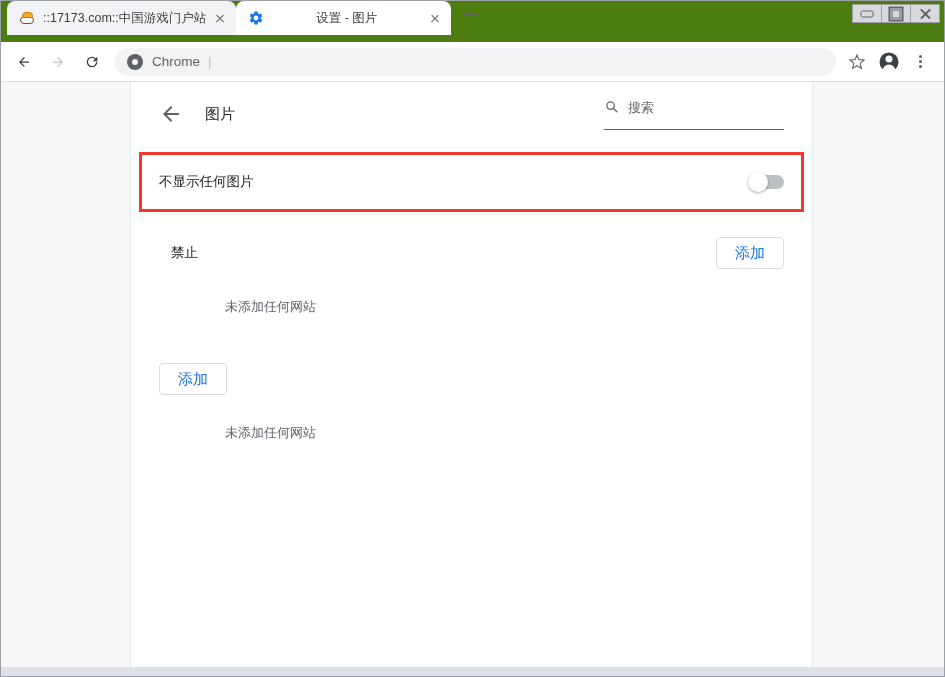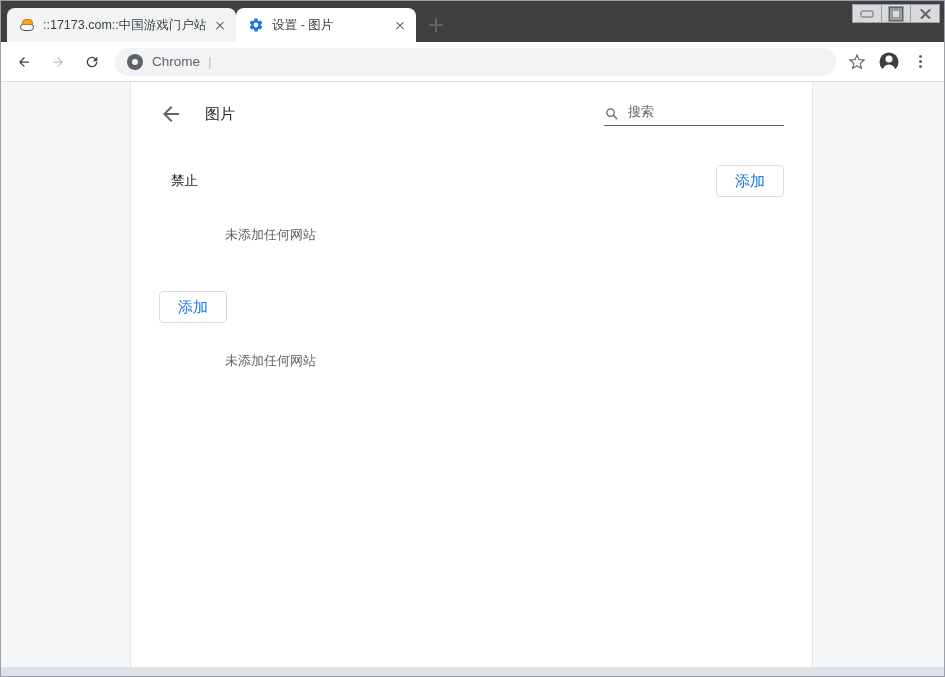--- a/index.html
+++ b/index.html
@@ -20,39 +20,38 @@
     box-sizing: border-box;
     border: 1px solid #9aa0a6;
     background: #dee1e6;
     overflow: hidden;
   }
 
   
   .tabstrip {
     position: relative;
     height: 41px;
-    background: #404040;
-    display: flex;
-    align-items: flex-end;
+    background: #4d7c0f;
+    display: flex;
     padding-left: 6px;
     box-sizing: border-box;
   }
   .tab {
     position: relative;
     height: 34px;
     display: flex;
     align-items: center;
     border-radius: 8px 8px 0 0;
     padding: 0 6px 0 12px;
     box-sizing: border-box;
     min-width: 180px;
     max-width: 250px;
   }
   .tab.inactive { background: #f1f3f4; }
-  .tab.active { background: #ffffff; }
+  .tab.active { background: #ffffff; gap: 44px; }
   .tab-favicon {
     width: 16px;
     height: 16px;
     flex: 0 0 16px;
     margin-right: 8px;
     position: relative;
   }
   .fav-car {
     width: 16px; height: 16px;
     position: relative;
@@ -319,23 +318,23 @@
   }
   .page-title {
     font-size: 15px;
     color: #202124;
     flex: 1 1 auto;
   }
   .searchbox {
     width: 180px;
     flex: 0 0 180px;
     display: flex;
-    align-items: flex-end;
+    align-items: flex-start;
     border-bottom: 1px solid #5f6368;
-    padding-bottom: 4px;
+    padding-bottom: 12px;
   }
   .searchbox .si {
     width: 15px; height: 15px;
     flex: 0 0 15px;
     margin-right: 9px;
     position: relative;
   }
   .search-ph {
     font-size: 13px;
     color: #5f6368;
@@ -512,20 +511,28 @@
           <span class="si">
             <svg width="15" height="15" viewBox="0 0 24 24">
               <circle cx="10.5" cy="10.5" r="6" fill="none" stroke="#5f6368" stroke-width="2"></circle>
               <path d="M15.2 15.2L20.5 20.5" stroke="#5f6368" stroke-width="2" stroke-linecap="round"></path>
             </svg>
           </span>
           <span class="search-ph">搜索</span>
         </div>
       </div>
 
+      <div class="highlight-wrap">
+        <div class="toggle-row">
+          <span class="toggle-label">不显示任何图片</span>
+          <span class="switch">
+            <span class="knob"></span>
+          </span>
+        </div>
+      </div>
 
       <div class="section">
         <div class="section-head">
           <span class="section-title">禁止</span>
           <button class="add-btn">添加</button>
         </div>
         <div class="empty-note">未添加任何网站</div>
       </div>
 
       <div class="sec-gap"></div>

